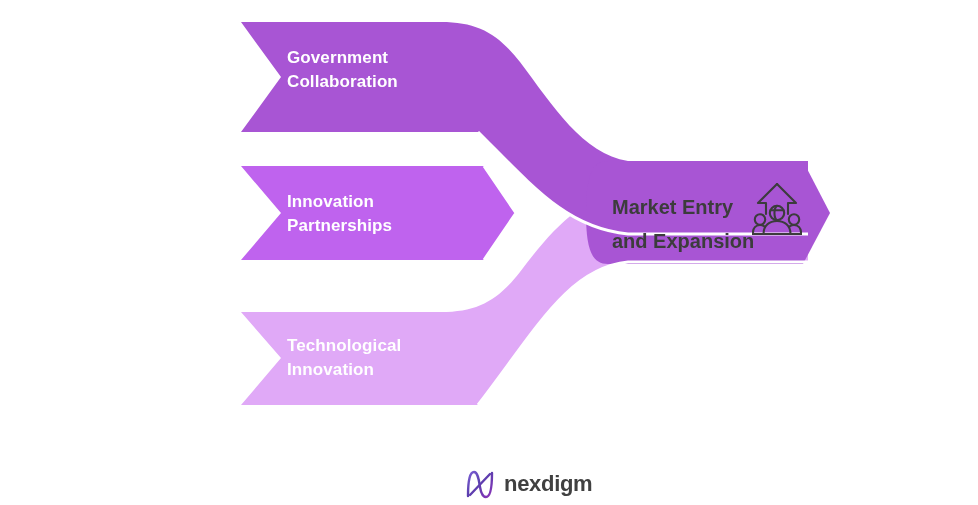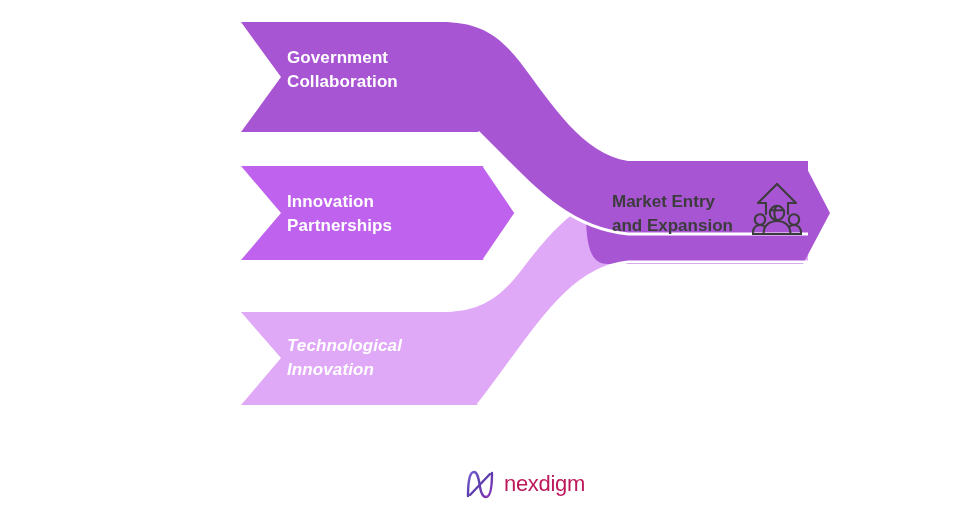--- a/index.html
+++ b/index.html
@@ -32,30 +32,30 @@
     color: #ffffff;
     font-weight: bold;
     font-size: 17px;
     line-height: 24px;
     letter-spacing: 0.1px;
     white-space: pre-line;
     pointer-events: none;
   }
   #label-1 { left: 279px; top: 46px; }
   #label-2 { left: 279px; top: 190px; }
-  #label-3 { left: 279px; top: 334px; font-style: italic; }
+  #label-3 { left: 279px; top: 334px; }
 
   #label-out {
     position: absolute;
     left: 604px;
     top: 190px;
     color: #3c3c3c;
     font-weight: bold;
-    font-size: 17px;
-    line-height: 24px;
+    font-size: 20px;
+    line-height: 34px;
     white-space: pre-line;
   }
 
   #outcome-icon {
     position: absolute;
     left: 744px;
     top: 181px;
     width: 50px;
     height: 58px;
   }
@@ -66,22 +66,22 @@
     top: 466px;
     width: 125px;
     height: 36px;
     display: flex;
     align-items: center;
     gap: 7px;
   }
   #logo-mark { width: 34px; height: 32px; flex: none; }
   #logo-text {
     font-size: 22px;
-    font-weight: normal;
-    color: #be185d;
+    font-weight: bold;
+    color: #404040;
     letter-spacing: -0.3px;
     line-height: 1;
   }
 </style>
 </head>
 <body>
 
 <div id="stage">
 
   <svg class="diagram-svg" viewBox="0 0 978 505" xmlns="http://www.w3.org/2000/svg">

